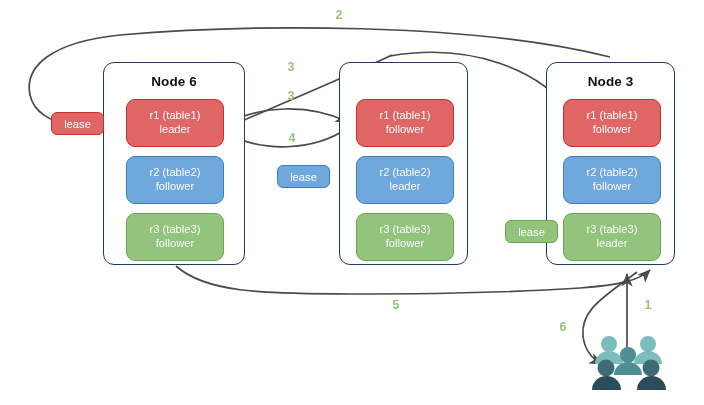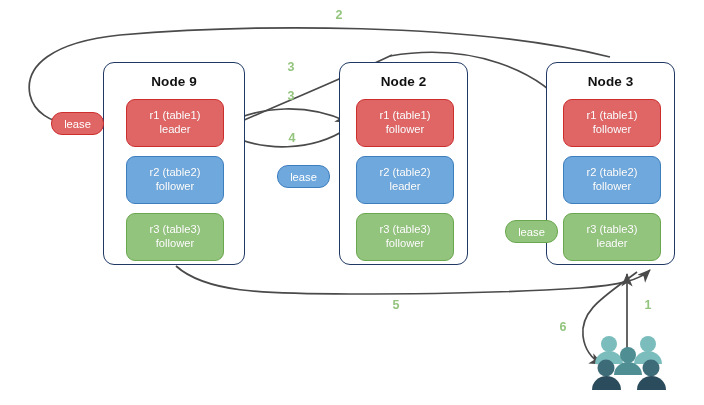--- a/index.html
+++ b/index.html
@@ -52,21 +52,21 @@
     display: flex;
     flex-direction: column;
     justify-content: center;
     text-align: center;
     text-shadow: 0 0 1px rgba(0,0,0,.10);
   }
   .replica .ln { display: block; }
   .lease {
     position: absolute;
     box-sizing: border-box;
-    border-radius: 11px;
+    border-radius: 6px;
     border-width: 1.4px;
     border-style: solid;
     color: #ffffff;
     font-size: 11.2px;
     display: flex;
     align-items: center;
     justify-content: center;
     text-align: center;
   }
   .step-label {
@@ -104,40 +104,39 @@
     <path d="M 348,128 C 312,152 262,152 228,134" fill="none" stroke="#4a4a4a" stroke-width="1.7" marker-end="url(#ah)"></path>
 
     <path d="M 176,266 C 205,292 260,294 350,294 C 450,294 520,292 580,288 C 620,285 640,280 650,270" fill="none" stroke="#4a4a4a" stroke-width="1.7" marker-end="url(#ah)"></path>
 
     <path d="M 627,352 L 627,274" fill="none" stroke="#4a4a4a" stroke-width="1.7" marker-end="url(#ah)"></path>
 
     <path d="M 637,272 C 605,296 580,310 583,336 C 585,352 594,360 602,364" fill="none" stroke="#4a4a4a" stroke-width="1.7" marker-end="url(#ah)"></path>
   </svg>
 
   <div class="node-card" style="left:103px; top:62px; width:142px; height:203px;">
-    <div class="node-title">Node 9</div>
+    <div class="node-title">Node 6</div>
     <div class="replica" style="left:22px; top:36px; width:98px; height:48px;
                 background:#e06666; border-color:#cc2e2e;">
       <span class="ln">r1 (table1)</span>
       <span class="ln">leader</span>
     </div>
     <div class="replica" style="left:22px; top:93px; width:98px; height:48px;
                 background:#6fa8dc; border-color:#3d7ebd;">
       <span class="ln">r2 (table2)</span>
       <span class="ln">follower</span>
     </div>
     <div class="replica" style="left:22px; top:150px; width:98px; height:48px;
                 background:#93c47d; border-color:#6aa84f;">
       <span class="ln">r3 (table3)</span>
       <span class="ln">follower</span>
     </div>
   </div>
 
   <div class="node-card" style="left:339px; top:62px; width:129px; height:203px;">
-    <div class="node-title">Node 2</div>
     <div class="replica" style="left:16px; top:36px; width:98px; height:48px;
                 background:#e06666; border-color:#cc2e2e;">
       <span class="ln">r1 (table1)</span>
       <span class="ln">follower</span>
     </div>
     <div class="replica" style="left:16px; top:93px; width:98px; height:48px;
                 background:#6fa8dc; border-color:#3d7ebd;">
       <span class="ln">r2 (table2)</span>
       <span class="ln">leader</span>
     </div>

